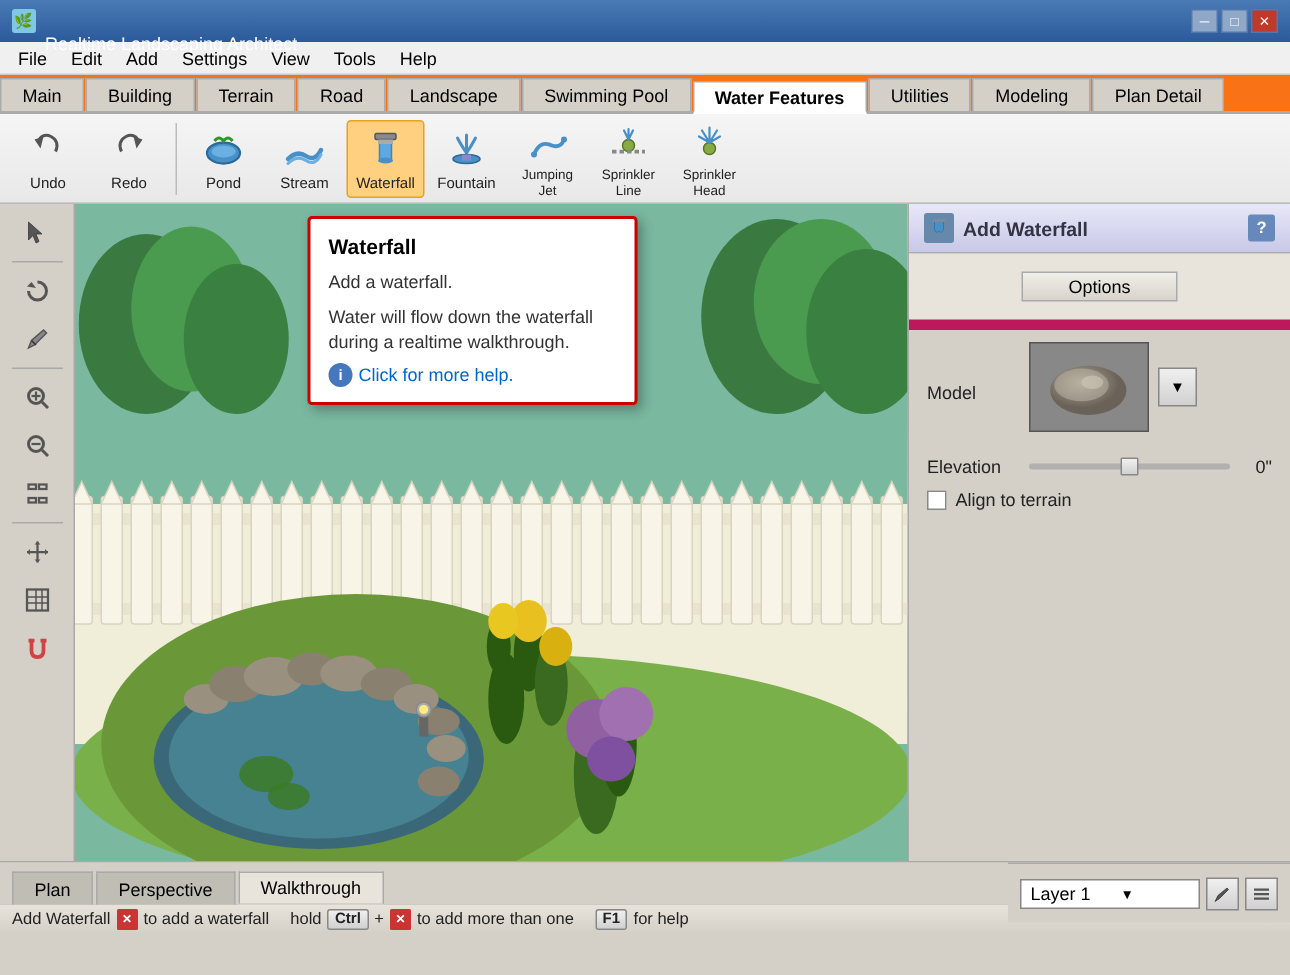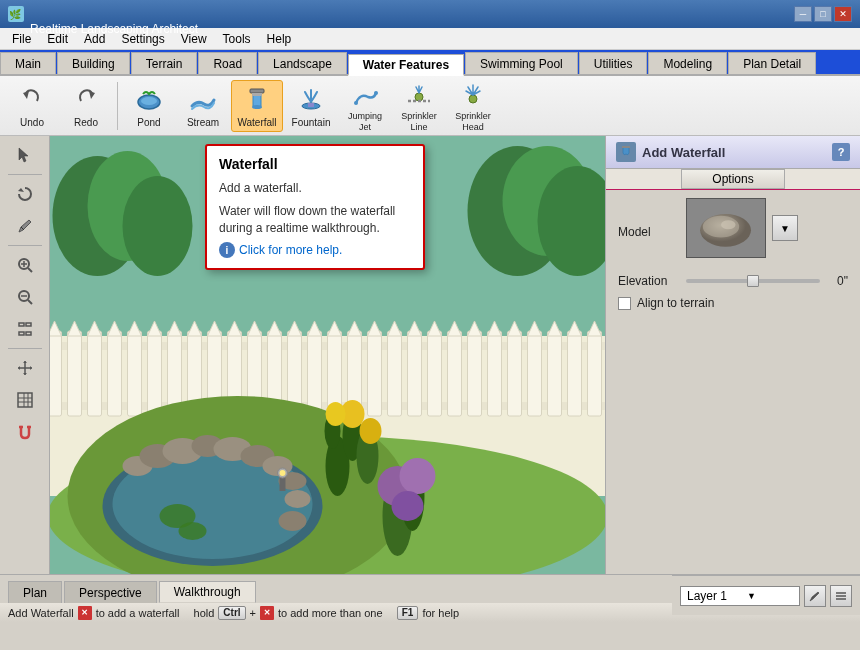--- a/index.html
+++ b/index.html
@@ -43,21 +43,21 @@
     .menu-item {
       padding: 2px 8px;
       cursor: pointer;
       font-size: 12px;
       color: #000;
     }
 
     
     #tabbar {
       height: 26px;
-      background: #1d4ed8;
+      background: #f97316;
       display: flex;
       align-items: flex-end;
       border-bottom: 2px solid #ababab;
       text-align: right;
     }
     .tab {
       padding: 4px 14px;
       font-size: 12px;
       cursor: pointer;
       background: #d4d0c8;
@@ -202,22 +202,22 @@
       width: 18px; height: 18px;
       background: #6688bb;
       border-radius: 2px;
       display: flex; align-items: center; justify-content: center;
       color: white; font-size: 11px; font-weight: bold;
       cursor: pointer;
     }
 
     #options-tab {
       background: #e8e4dc;
-      border-bottom: 1px solid #be185d;
-      padding: 0 8px;
+      border-bottom: 7px solid #be185d;
+      padding: 12px 8px;
       text-align: center;
     }
     .options-tab-btn {
       padding: 2px 30px;
       background: linear-gradient(to bottom, #f0eee8, #d8d4cc);
       border: 1px solid #aaa;
       font-size: 12px;
       cursor: pointer;
     }
 
@@ -360,22 +360,22 @@
   <span class="menu-item">Tools</span>
   <span class="menu-item">Help</span>
 </div>
 
 <div id="tabbar">
   <div class="tab">Main</div>
   <div class="tab">Building</div>
   <div class="tab">Terrain</div>
   <div class="tab">Road</div>
   <div class="tab">Landscape</div>
+  <div class="tab">Swimming Pool</div>
   <div class="tab active">Water Features</div>
-  <div class="tab">Swimming Pool</div>
   <div class="tab">Utilities</div>
   <div class="tab">Modeling</div>
   <div class="tab">Plan Detail</div>
 </div>
 
 <div id="toolbar">
   <div class="tool-btn">
     <div class="tb-icon">
       <svg width="28" height="28" viewBox="0 0 28 28">
           <path d="M8 10 C8 6 12 4 16 6 C20 8 21 12 19 16" stroke="#555" stroke-width="2" fill="none"></path>

